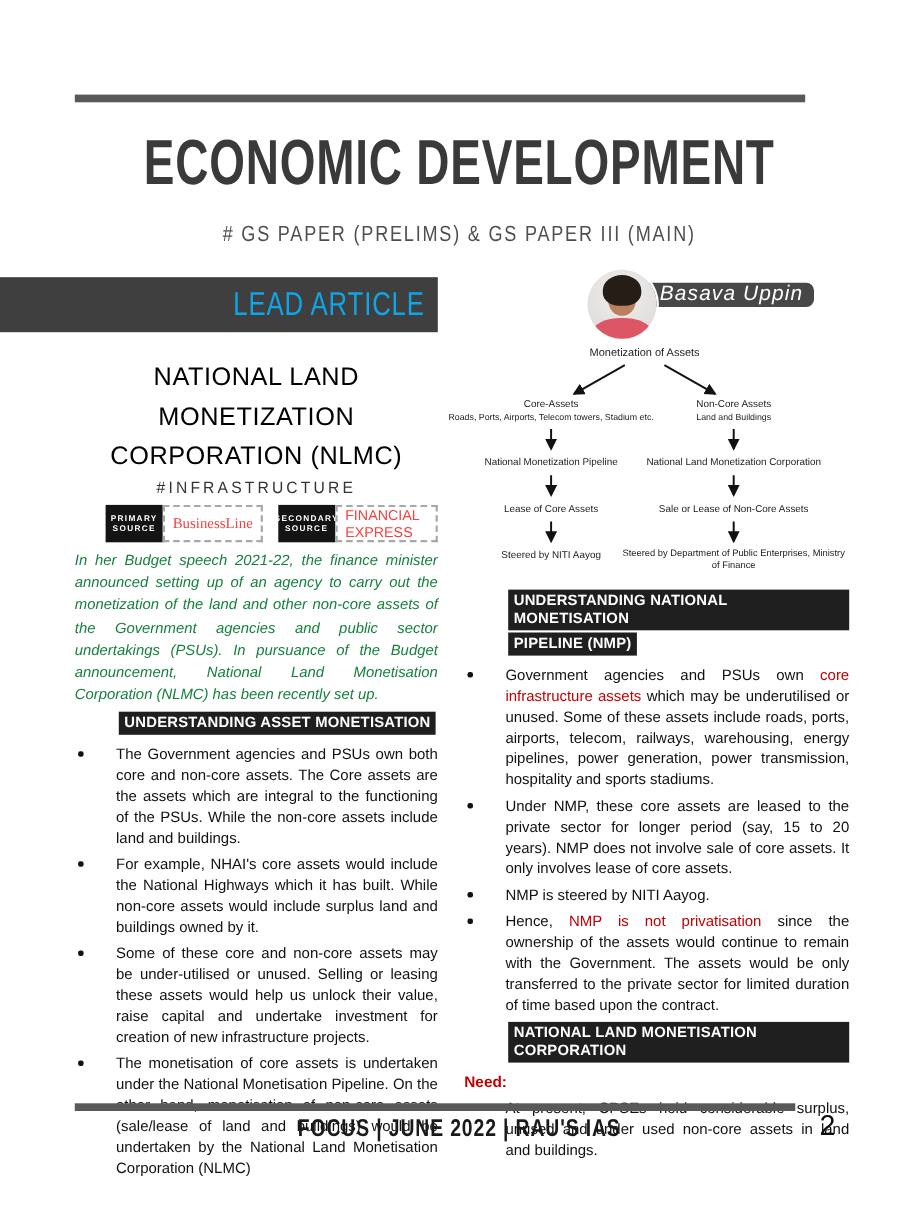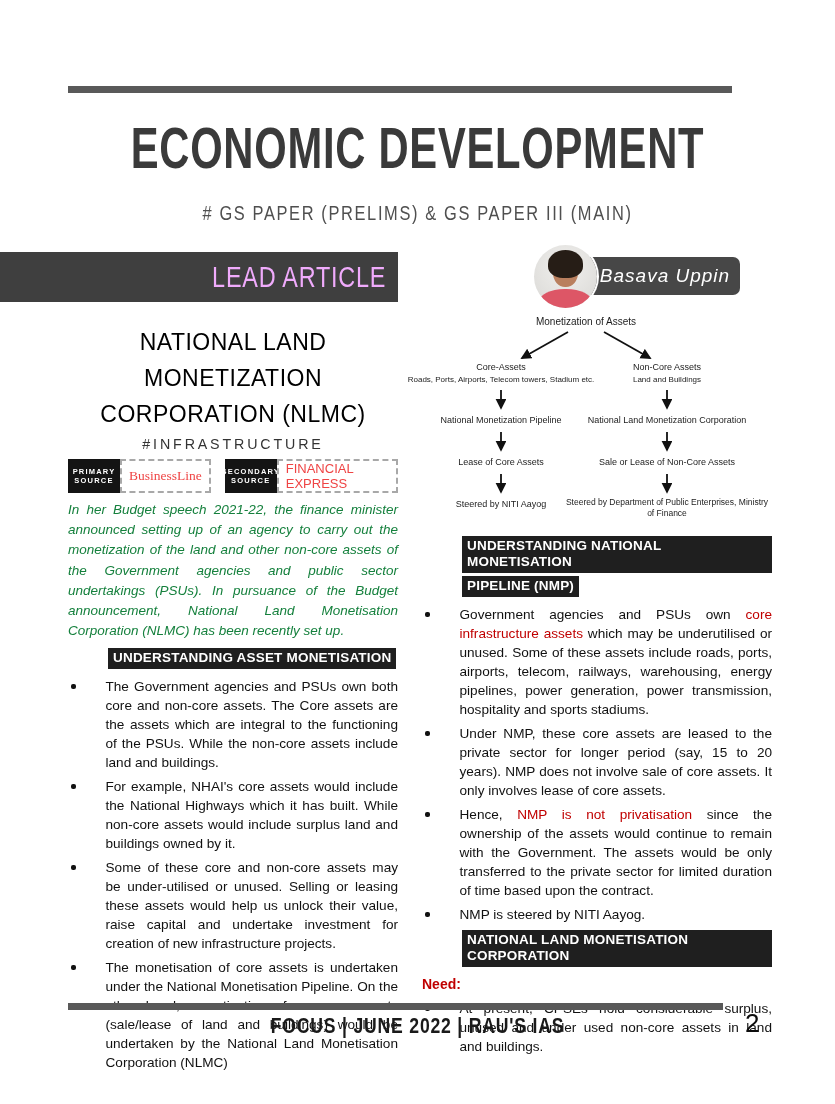--- a/index.html
+++ b/index.html
@@ -9,43 +9,43 @@
   .rule{position:absolute;height:7px;background:var(--rule-gray,#595959);}
   .top-rule{left:68px;top:86px;width:664px;}
   .footer-rule{left:68px;top:1003px;width:655px;}
 
   .main-title{position:absolute;left:0;top:114px;width:100%;text-align:center;
     font-size:58px;font-weight:bold;color:#3a3a3a;transform:scaleX(.72);letter-spacing:1px;white-space:nowrap;}
   .subtitle{position:absolute;left:0;top:202px;width:100%;text-align:center;
     font-size:20px;font-weight:400;color:#4f4f4f;transform:scaleX(.82);letter-spacing:2px;white-space:nowrap;}
 
   .lead-banner{position:absolute;left:0;top:252px;width:398px;height:50px;background:var(--lead-gray,#3f3f3f);
-    color:#f0abfc;display:flex;align-items:center;justify-content:flex-end;padding-right:12px;box-sizing:border-box;}
+    color:#0ea5e9;display:flex;align-items:center;justify-content:flex-end;padding-right:12px;box-sizing:border-box;}
   .lead-banner .txt{font-size:30px;font-weight:400;letter-spacing:1px;transform:scaleX(.78);transform-origin:right center;white-space:nowrap;}
 
   .avatar{position:absolute;left:534px;top:245px;width:63px;height:63px;border-radius:50%;
     background:radial-gradient(circle at 50% 35%,#f1f0ee 0%,#dddcd9 80%);overflow:hidden;z-index:2;box-shadow:0 0 0 2px #fff;}
   .avatar .hair{position:absolute;top:5px;left:14px;width:35px;height:28px;background:#261d16;border-radius:50% 50% 42% 42%;}
   .avatar .face{position:absolute;top:13px;left:19px;width:25px;height:29px;background:#b97f5e;border-radius:46% 46% 48% 48%;}
   .avatar .shirt{position:absolute;bottom:-7px;left:5px;width:53px;height:26px;background:#dd5666;border-radius:48% 48% 0 0;}
-  .ribbon{position:absolute;left:558px;top:257px;width:182px;height:38px;background:#474747;border-radius:7px;
+  .ribbon{position:absolute;left:558px;top:257px;width:182px;height:22px;background:#474747;border-radius:7px;
     color:#fff;display:flex;align-items:center;justify-content:center;padding-left:32px;box-sizing:border-box;z-index:1;}
   .ribbon .txt{font-style:italic;font-size:19px;letter-spacing:1px;white-space:nowrap;}
 
   .flowchart{position:absolute;left:420px;top:316px;width:380px;height:216px;}
   .flowchart svg{position:absolute;left:0;top:0;}
   .fc{position:absolute;transform:translateX(-50%);white-space:nowrap;text-align:center;color:#1c1c1c;font-size:9px;line-height:11px;}
   .fc.root{font-size:10px;font-weight:400;}
   .fc.sub{font-size:8px;}
   .fc.wrap{white-space:normal;width:210px;font-size:8.5px;line-height:10.5px;}
 
   .left-col{position:absolute;left:68px;top:324px;width:330px;}
   .article-heading{text-align:center;font-weight:normal;font-size:23px;line-height:36px;color:#000;letter-spacing:.5px;}
   .hashtag{text-align:center;font-size:15px;letter-spacing:3px;color:#333;margin-top:3px;transform:scaleX(.95);}
-  .badges{display:flex;justify-content:flex-end;gap:14px;margin-top:7px;}
+  .badges{display:flex;justify-content:flex-end;gap:14px;margin-top:7px;margin-left:28px;}
   .badge{display:flex;align-items:stretch;}
   .badge-label{background:#141414;color:#fff;font-size:7.5px;font-weight:bold;letter-spacing:1.2px;text-align:center;
     display:flex;align-items:center;justify-content:center;padding:2px 4px;width:52px;box-sizing:border-box;line-height:9px;}
   .badge-name{border:2px dashed #a8a8a8;display:flex;align-items:center;padding:0 7px;font-weight:normal;font-size:13px;color:#ef4444;background:#fff;}
   .badge-name.serif{font-family:"Liberation Serif",serif;font-size:13.5px;}
   .intro{margin-top:7px;font-style:italic;font-size:13.5px;line-height:20.2px;text-align:justify;color:#15803d;}
 
   .banner-wrap{margin-top:6px;line-height:20px;padding-left:40px;}
   .banner-line{display:inline-block;background:var(--banner-black,#1f1f1f);color:#fff;font-weight:bold;
     font-size:13.5px;line-height:16px;padding:2px 5px 3px;letter-spacing:.2px;}
@@ -171,25 +171,25 @@
         <div class="bullet">
           <span class="marker"></span>
           <span class="btext"><span>Government agencies and PSUs own </span><span class="red-text">core infrastructure assets</span><span> which may be underutilised or unused. Some of these assets include roads, ports, airports, telecom, railways, warehousing, energy pipelines, power generation, power transmission, hospitality and sports stadiums.</span></span>
         </div>
         <div class="bullet">
           <span class="marker"></span>
           <span class="btext"><span>Under NMP, these core assets are leased to the private sector for longer period (say, 15 to 20 years). NMP does not involve sale of core assets. It only involves lease of core assets.</span></span>
         </div>
         <div class="bullet">
           <span class="marker"></span>
+          <span class="btext"><span>NMP is steered by NITI Aayog.</span></span>
+        </div>
+        <div class="bullet">
+          <span class="marker"></span>
           <span class="btext"><span>Hence, </span><span class="red-text">NMP is not privatisation</span><span> since the ownership of the assets would continue to remain with the Government. The assets would be only transferred to the private sector for limited duration of time based upon the contract.</span></span>
-        </div>
-        <div class="bullet">
-          <span class="marker"></span>
-          <span class="btext"><span>NMP is steered by NITI Aayog.</span></span>
         </div>
       </div>
 
     <div class="banner-wrap">
       <span class="banner-line">NATIONAL LAND MONETISATION CORPORATION</span>
     </div>
     <div class="need">Need:</div>
     <div class="bullets">
         <div class="bullet">
           <span class="marker"></span>

